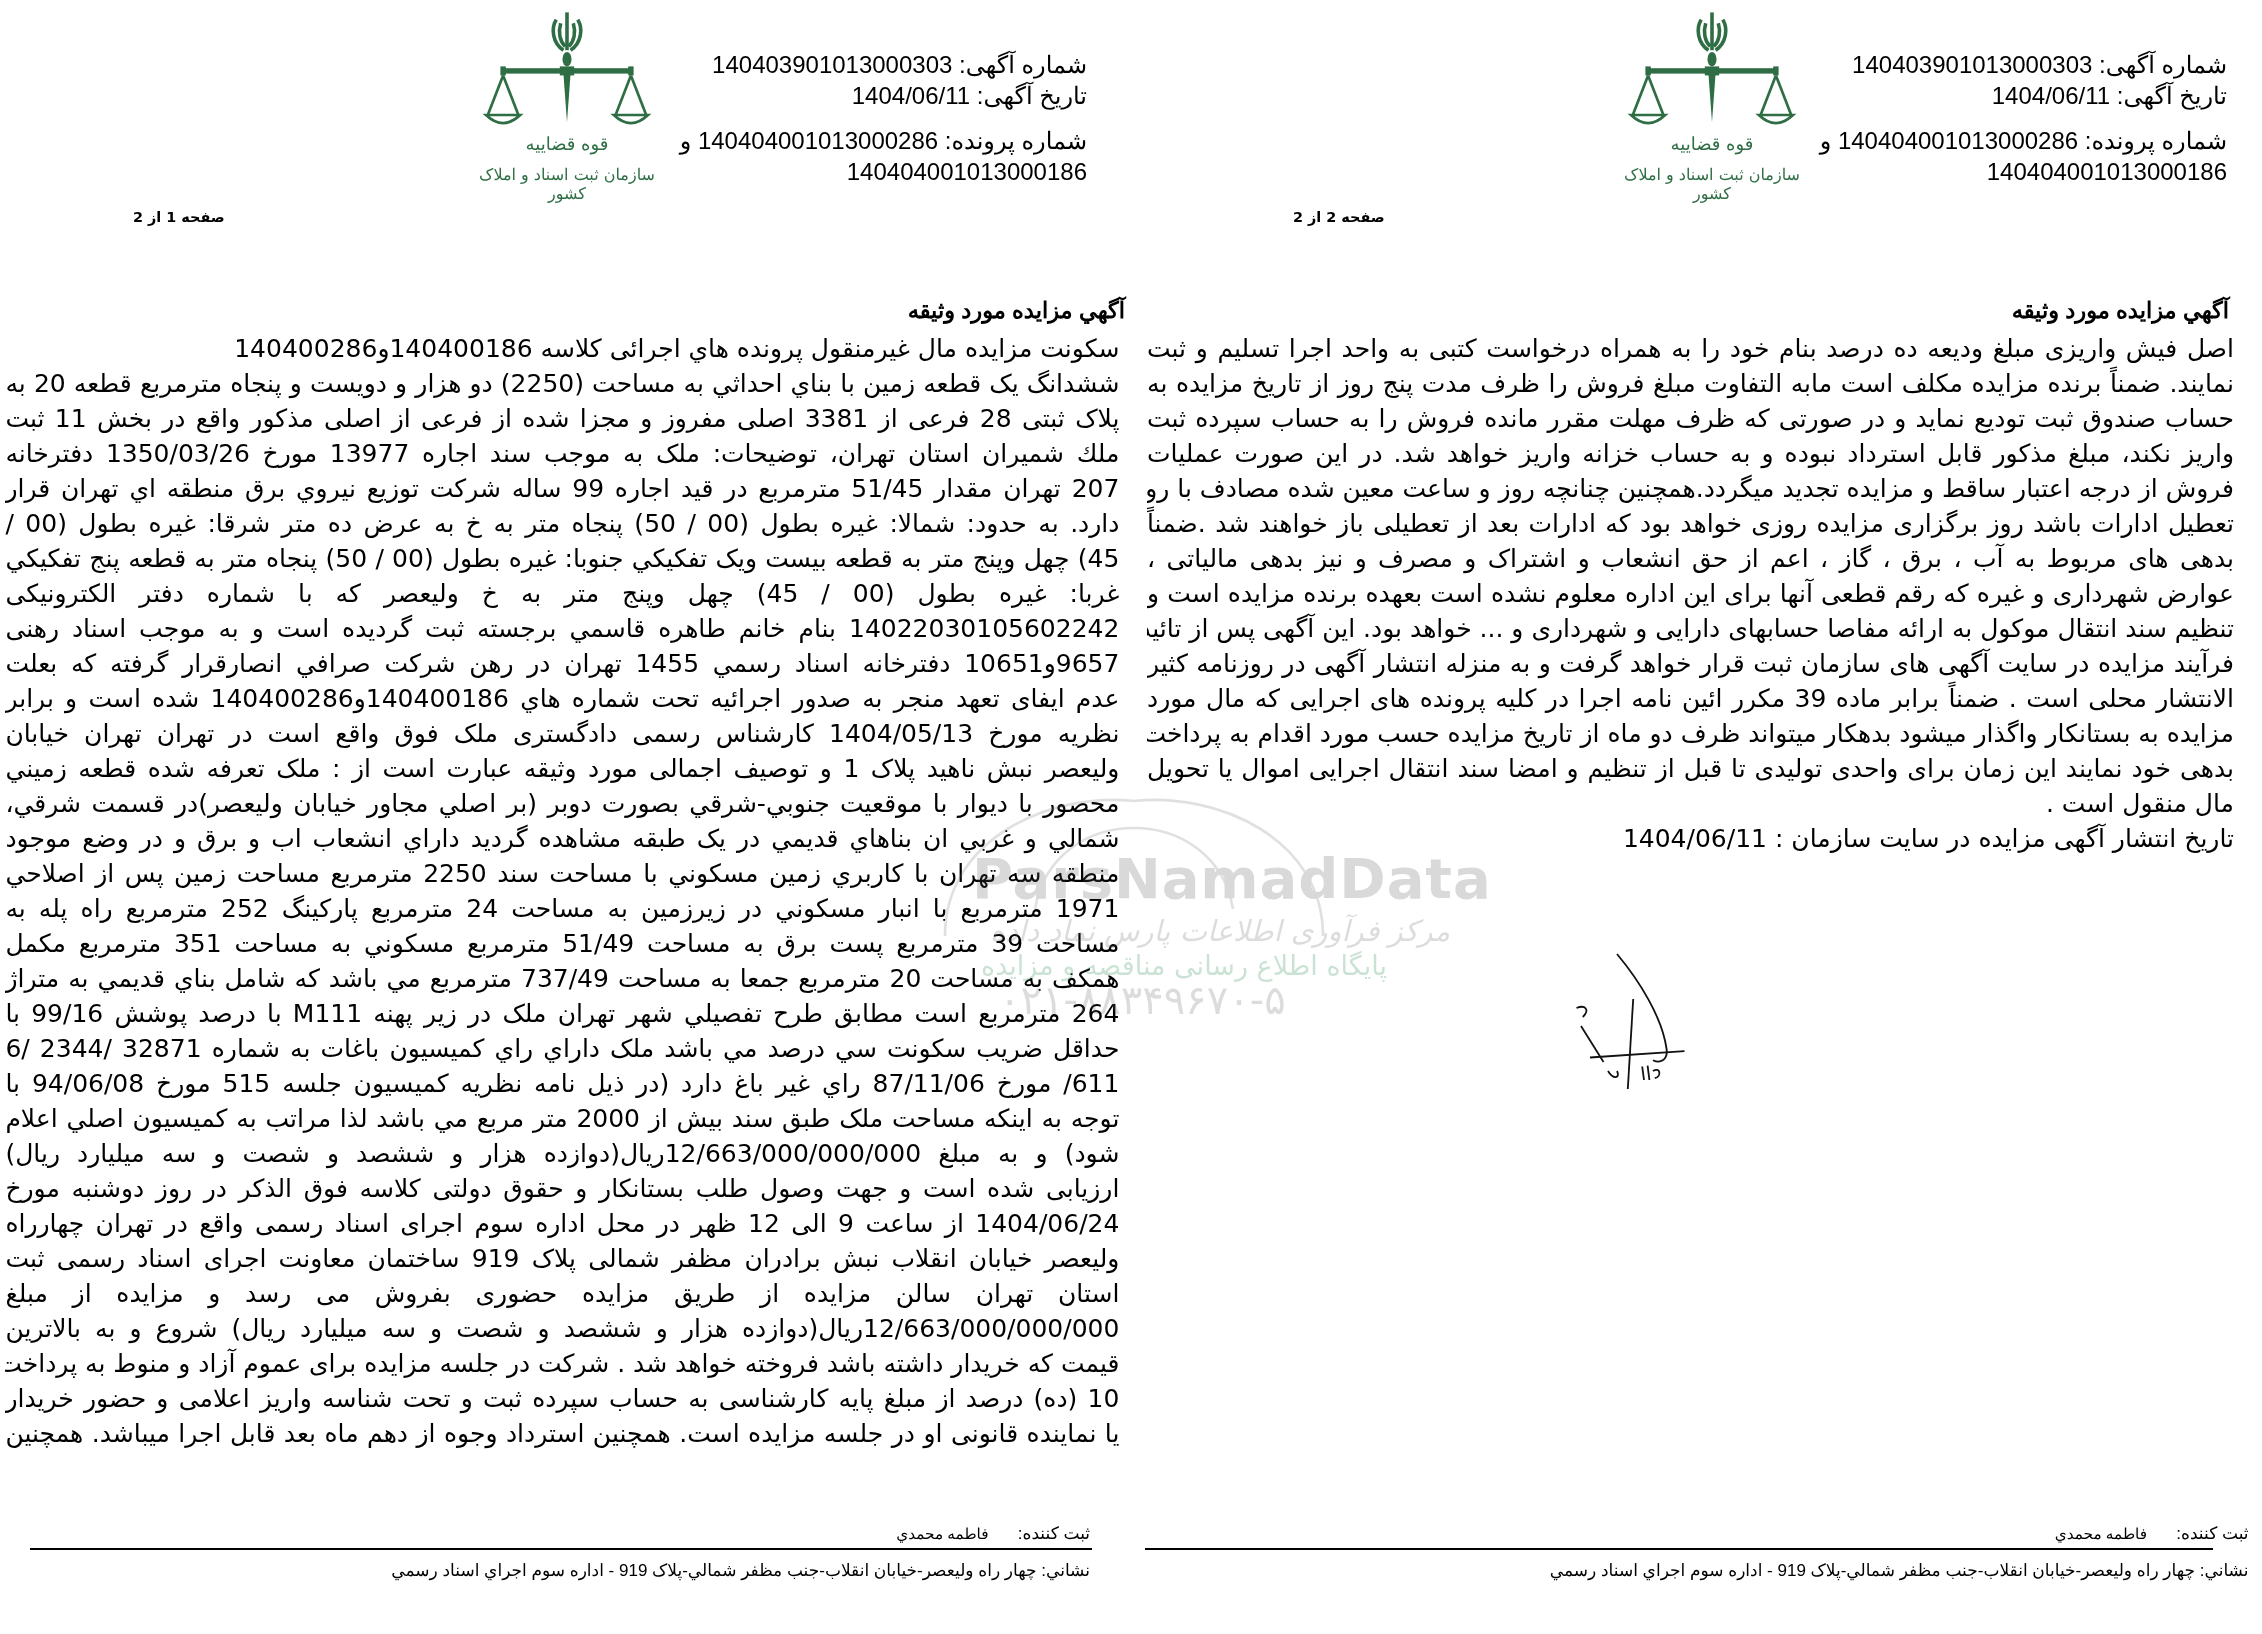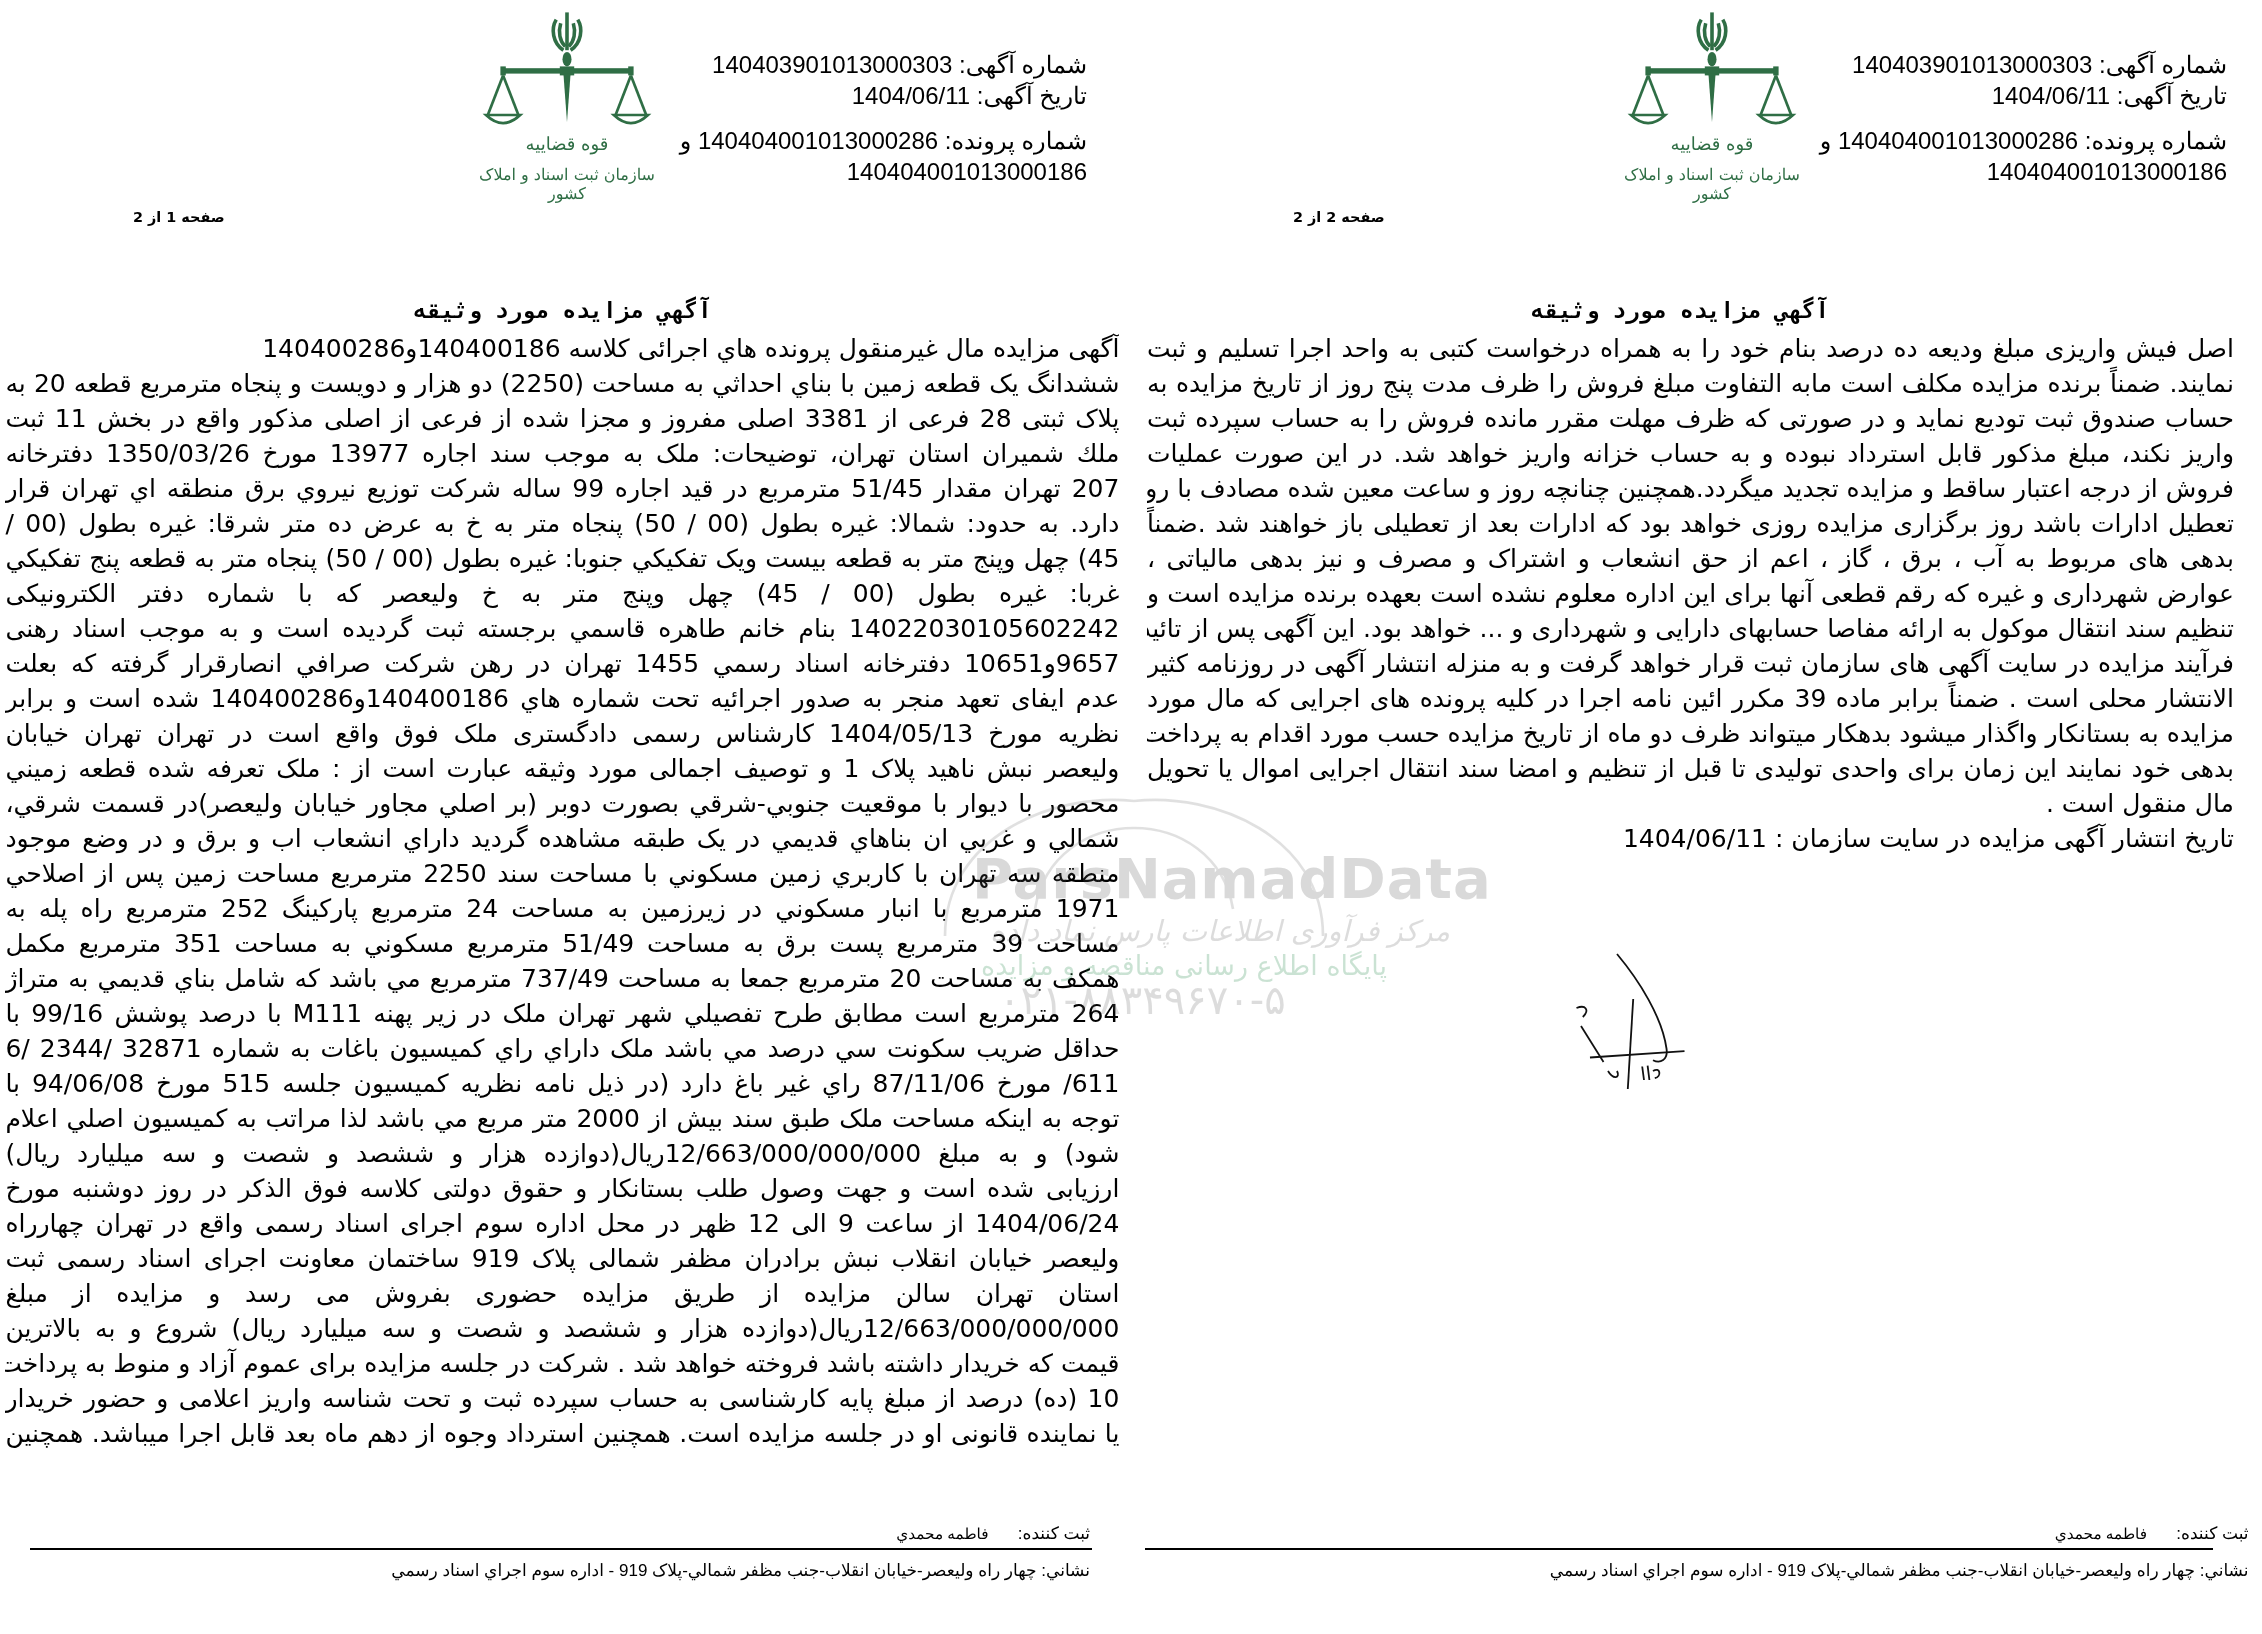--- a/index.html
+++ b/index.html
@@ -18,21 +18,21 @@
   #page-left  .logo { left:477px; }
   #page-right .logo { left:491px; }
   .logo-caption { position:absolute; left:0; width:180px; text-align:center; direction:rtl; color:#2f6e45; font-family:"DejaVu Serif", serif; }
   .logo-caption.c1 { top:126px; font-size:18px; }
   .logo-caption.c2 { top:158px; font-size:16px; letter-spacing:-0.9px; }
 
   .pagenum { position:absolute; top:209px; direction:rtl; font-size:14.4px; font-weight:bold; font-family:"DejaVu Sans", sans-serif; white-space:nowrap; }
   #page-left .pagenum  { left:133px; }
   #page-right .pagenum { left:162px; }
 
-  .title { position:absolute; top:297px; direction:rtl; text-align:center; font-size:22.5px; font-weight:bold; font-family:Liberation Mono, monospace; }
+  .title { position:absolute; top:297px; direction:rtl; text-align:right; font-size:22.5px; font-weight:bold; font-family:Liberation Sans, sans-serif; }
   #page-left .title  { left:0; width:1125px; }
   #page-right .title { left:0; width:1098px; }
 
   .body { position:absolute; top:331px; direction:rtl; text-align:justify; font-family:"DejaVu Sans", sans-serif; font-size:25px; line-height:35px; }
   #page-left .body  { left:5.4px; width:1114px; }
   #page-right .body { left:16px; width:1087px; }
   .body .line { display:block; text-align:justify; text-align-last:justify; white-space:nowrap; overflow:hidden; }
   .body .line.last { text-align-last:right; }
 
   .meta-block { direction:rtl; text-align:right; font-size:25px; line-height:35px; }
@@ -107,21 +107,21 @@
     </svg>
     <div class="logo-caption c1">قوه قضاییه</div>
     <div class="logo-caption c2">سازمان ثبت اسناد و املاک کشور</div>
   </div>
 
   <div class="pagenum">صفحه 1 از 2</div>
 
   <div class="title">آگهي مزايده مورد وثيقه</div>
 
   <div class="body">
-    <span class="line" style="text-align-last:right">آگهی مزايده مال غيرمنقول پرونده هاي اجرائی کلاسه 140400186و140400286</span>
+    <span class="line" style="text-align-last:right">سکونت مزايده مال غيرمنقول پرونده هاي اجرائی کلاسه 140400186و140400286</span>
     <span class="line">ششدانگ يک قطعه زمين با بناي احداثي به مساحت (2250) دو هزار و دويست و پنجاه مترمربع قطعه 20 به</span>
     <span class="line">پلاک ثبتی 28 فرعی از 3381 اصلی مفروز و مجزا شده از فرعی از اصلی مذکور واقع در بخش 11 ثبت</span>
     <span class="line">ملك شميران استان تهران، توضيحات: ملک به موجب سند اجاره 13977 مورخ 1350/03/26 دفترخانه</span>
     <span class="line">207 تهران مقدار 51/45 مترمربع در قيد اجاره 99 ساله شرکت توزيع نيروي برق منطقه اي تهران قرار</span>
     <span class="line">دارد. به حدود: شمالا: غيره بطول (00 / 50) پنجاه متر به خ به عرض ده متر شرقا: غيره بطول (00 /</span>
     <span class="line">45) چهل وپنج متر به قطعه بيست ويک تفکيکي جنوبا: غيره بطول (00 / 50) پنجاه متر به قطعه پنج تفکيکي</span>
     <span class="line">غربا: غيره بطول (00 / 45) چهل وپنج متر به خ وليعصر که با شماره دفتر الکترونيکی</span>
     <span class="line">14022030105602242 بنام خانم طاهره قاسمي برجسته ثبت گرديده است و به موجب اسناد رهنی</span>
     <span class="line">9657و10651 دفترخانه اسناد رسمي 1455 تهران در رهن شرکت صرافي انصارقرار گرفته که بعلت</span>
     <span class="line">عدم ايفای تعهد منجر به صدور اجرائيه تحت شماره هاي 140400186و140400286 شده است و برابر</span>

